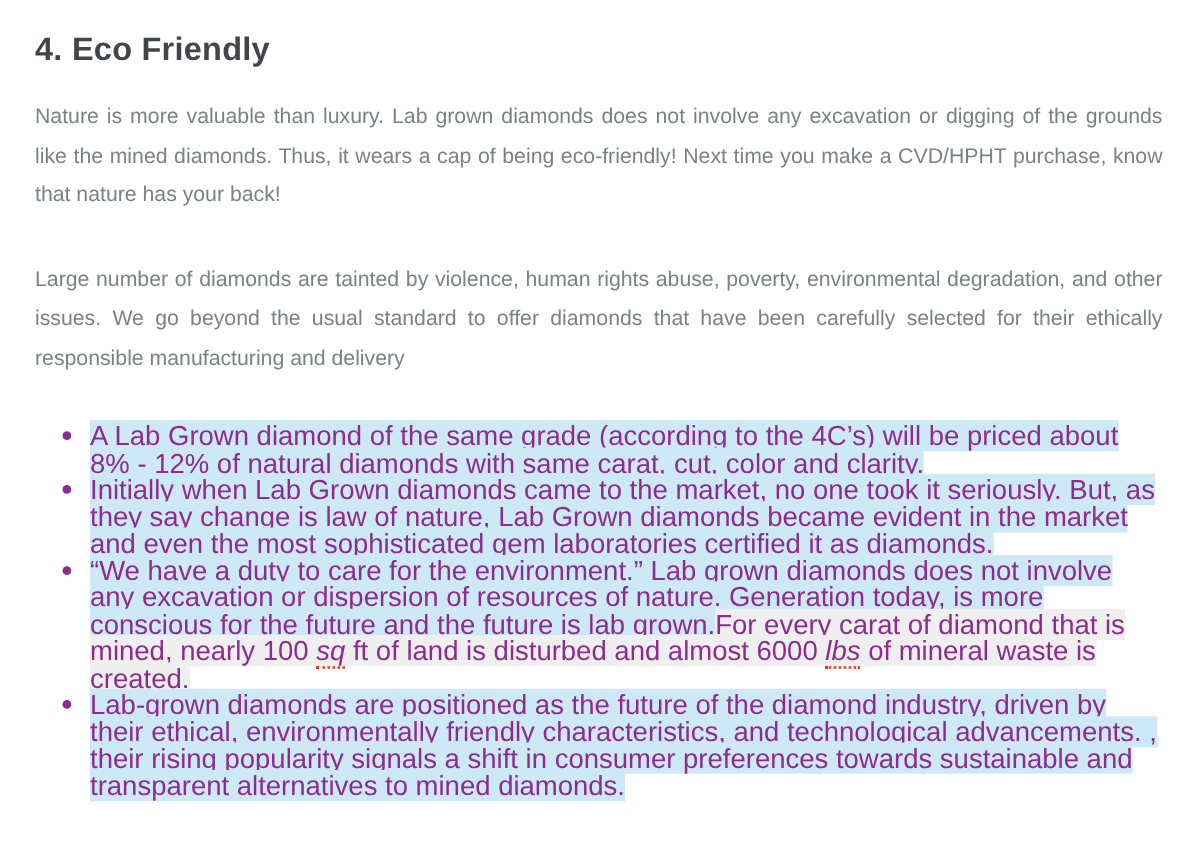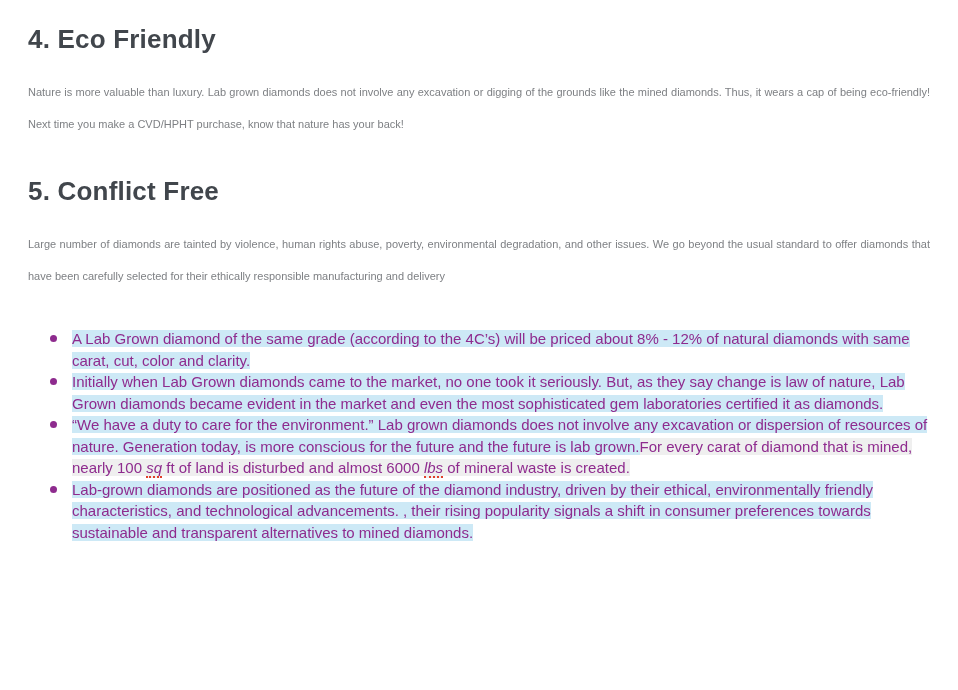--- a/index.html
+++ b/index.html
@@ -21,37 +21,37 @@
   }
   h2.section-heading {
     font-size: 26px;
     font-weight: bold;
     color: var(--c-heading, #41464c);
     margin: 8px 0 22px 0;
     letter-spacing: 0.2px;
     line-height: 1.2;
   }
   p.body-paragraph {
-    font-size: 11px;
+    font-size: 17px;
     line-height: 31.5px;
     color: var(--c-body, #7e8084);
     text-align: justify;
     margin: 0 0 36px 0;
   }
   p.para-conflict {
     margin-bottom: 36px;
   }
   ul.bullet-list {
     list-style: none;
     margin: 0;
     padding: 0 0 0 44px;
   }
   ul.bullet-list li {
     position: relative;
-    font-size: 15px;
+    font-size: 22px;
     line-height: 21.5px;
     color: var(--c-list, #8e2b8e);
     text-align: left;
   }
   ul.bullet-list li::before {
     content: "";
     position: absolute;
     left: -22px;
     top: 7px;
     width: 7px;
@@ -65,21 +65,20 @@
 </style>
 </head>
 <body style="background: rgb(255, 255, 255);">
 
 <div class="content">
 
   <h2 class="section-heading">4. Eco Friendly</h2>
 
   <p class="body-paragraph">Nature is more valuable than luxury. Lab grown diamonds does not involve any excavation or digging of the grounds like the mined diamonds. Thus, it wears a cap of being eco-friendly! Next time you make a CVD/HPHT purchase, know that nature has your back!</p>
 
-  <h2 class="section-heading">5. Conflict Free</h2>
 
   <p class="body-paragraph para-conflict">Large number of diamonds are tainted by violence, human rights abuse, poverty, environmental degradation, and other issues. We go beyond the usual standard to offer diamonds that have been carefully selected for their ethically responsible manufacturing and delivery</p>
 
   <ul class="bullet-list" id="bullet-list">
       <li><span class="hl-blue">A Lab Grown diamond of the same grade (according to the 4C’s) will be priced about 8% - 12% of natural diamonds with same carat, cut, color and clarity.</span></li>
       <li><span class="hl-blue">Initially when Lab Grown diamonds came to the market, no one took it seriously. But, as they say change is law of nature, Lab Grown diamonds became evident in the market and even the most sophisticated gem laboratories certified it as diamonds.</span></li>
       <li><span class="hl-blue">“We have a duty to care for the environment.” Lab grown diamonds does not involve any excavation or dispersion of resources of nature. Generation today, is more conscious for the future and the future is lab grown.</span><span class="hl-gray">For every carat of diamond that is mined, nearly 100 </span><span class="hl-gray squiggle">sq</span><span class="hl-gray"> ft of land is disturbed and almost 6000 </span><span class="hl-gray squiggle">lbs</span><span class="hl-gray"> of mineral waste is created.</span></li>
       <li><span class="hl-blue">Lab-grown diamonds are positioned as the future of the diamond industry, driven by their ethical, environmentally friendly characteristics, and technological advancements. , their rising popularity signals a shift in consumer preferences towards sustainable and transparent alternatives to mined diamonds.</span></li>
     </ul>
 

